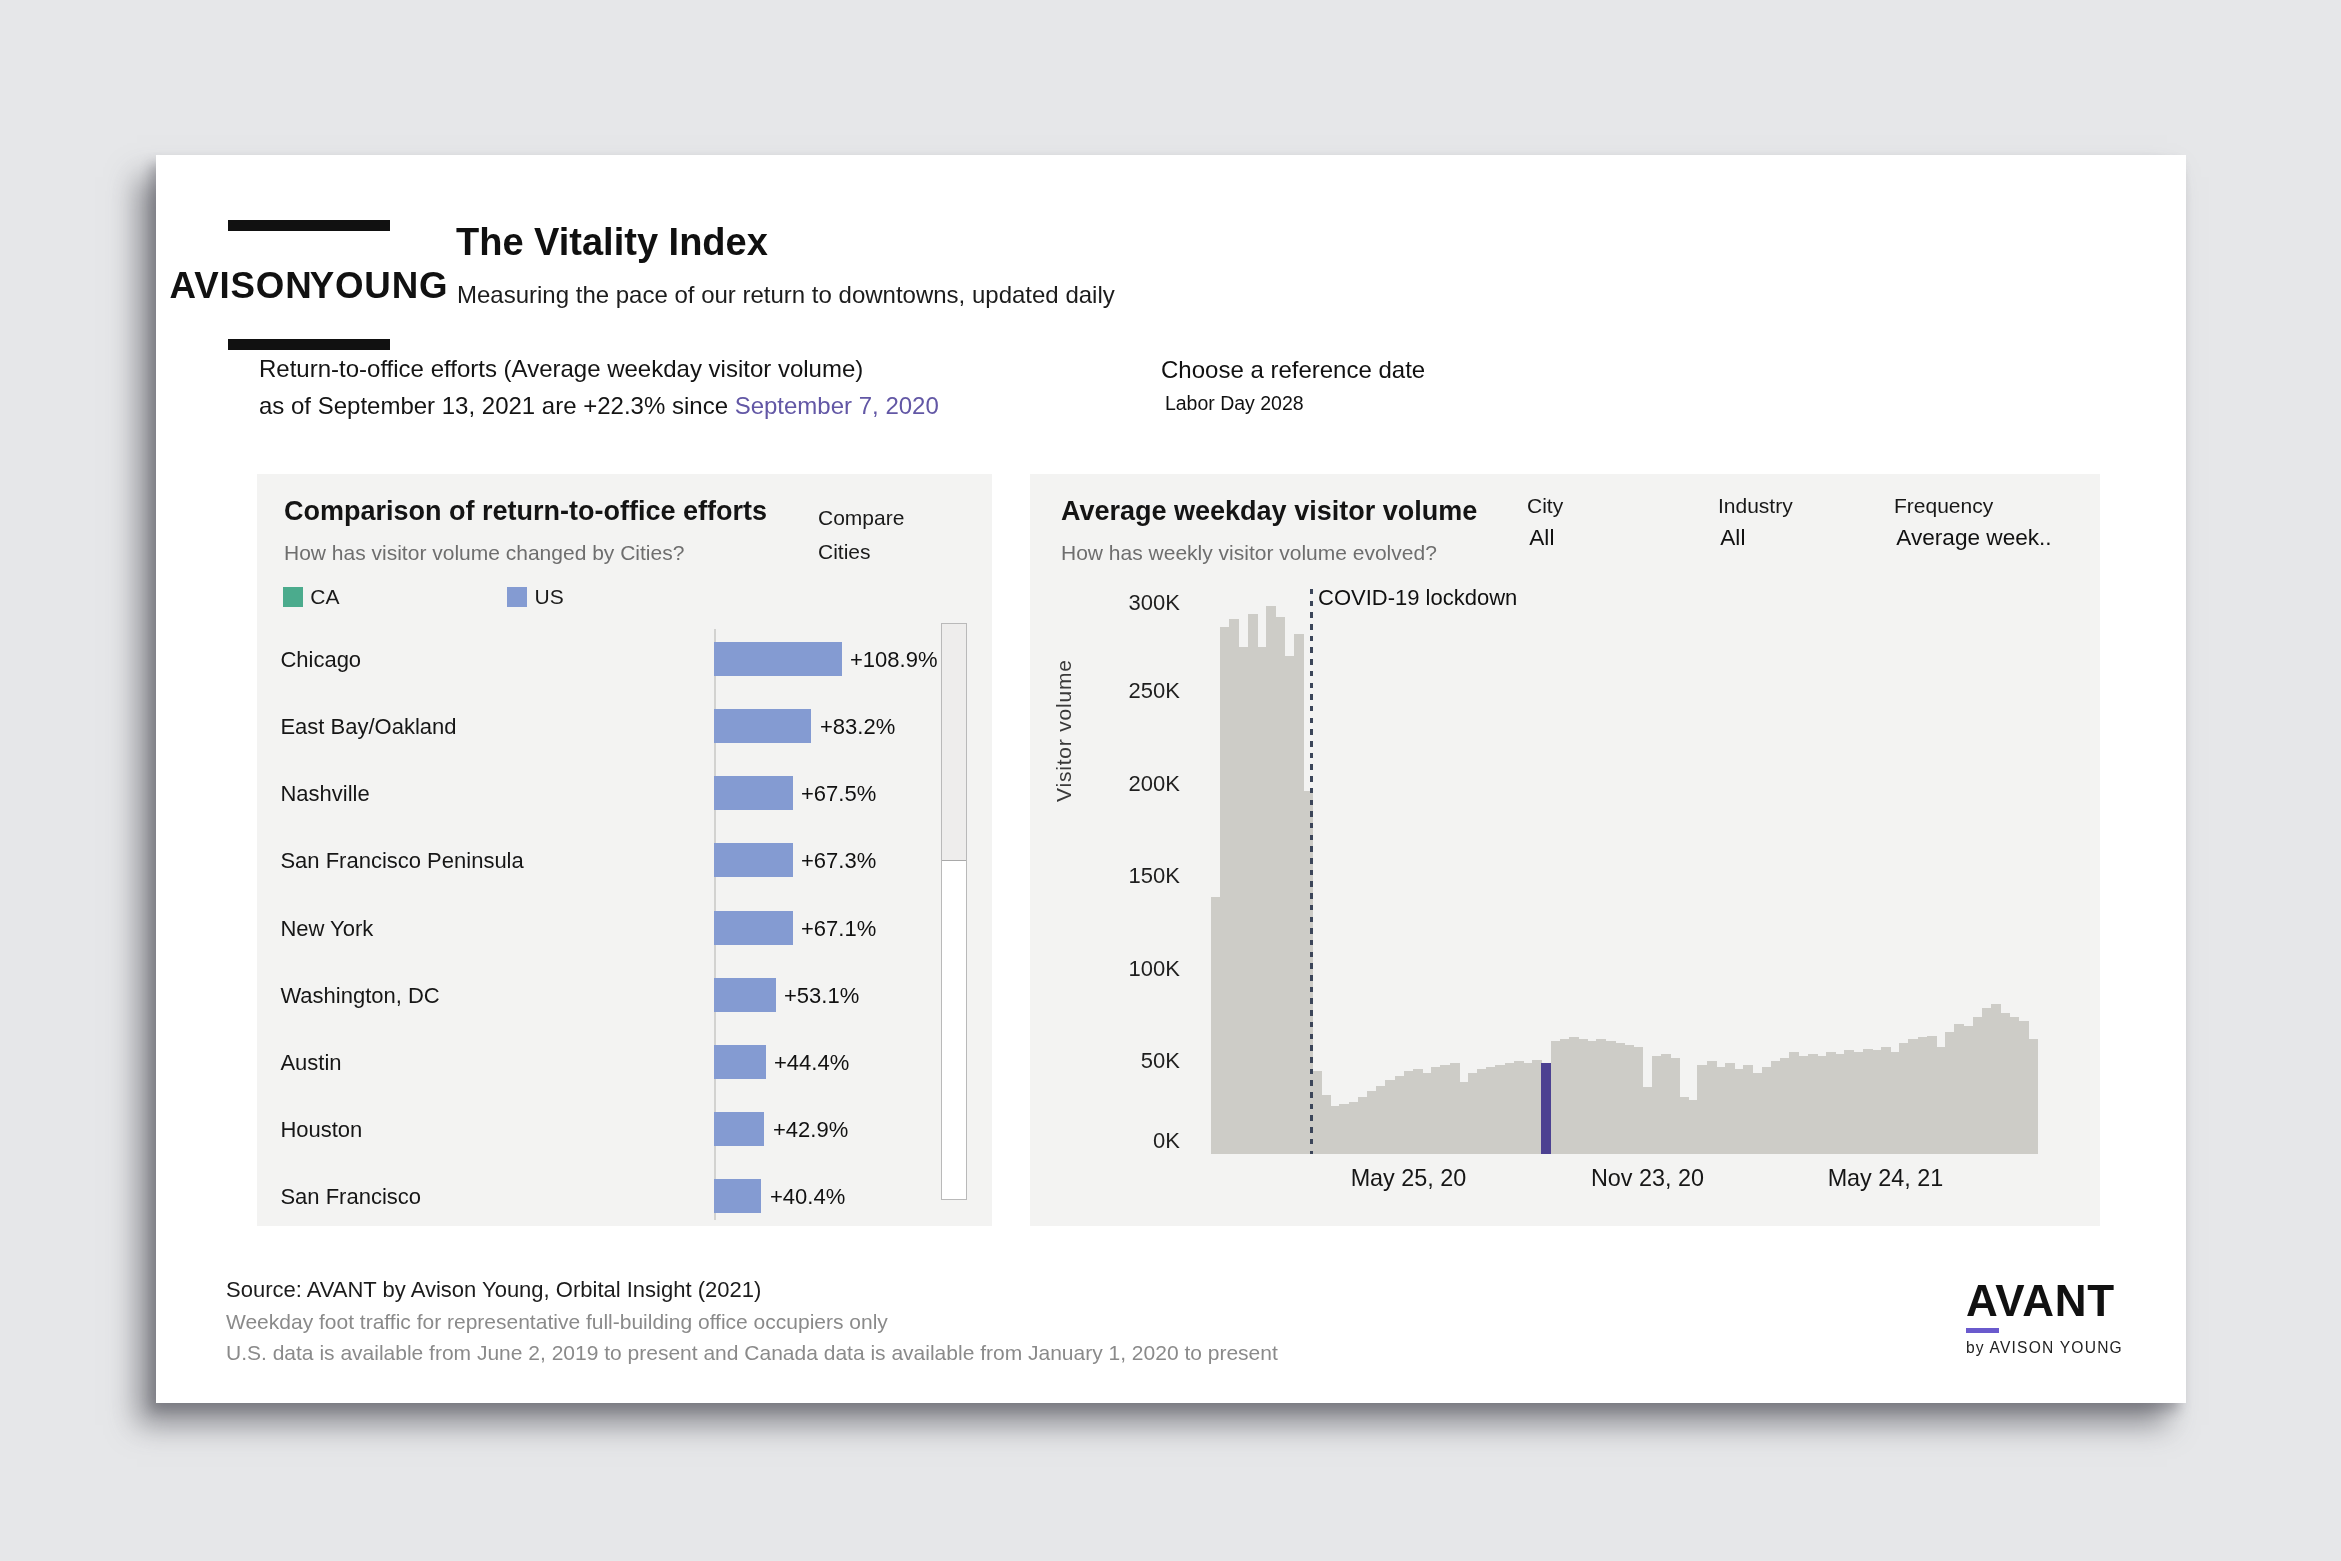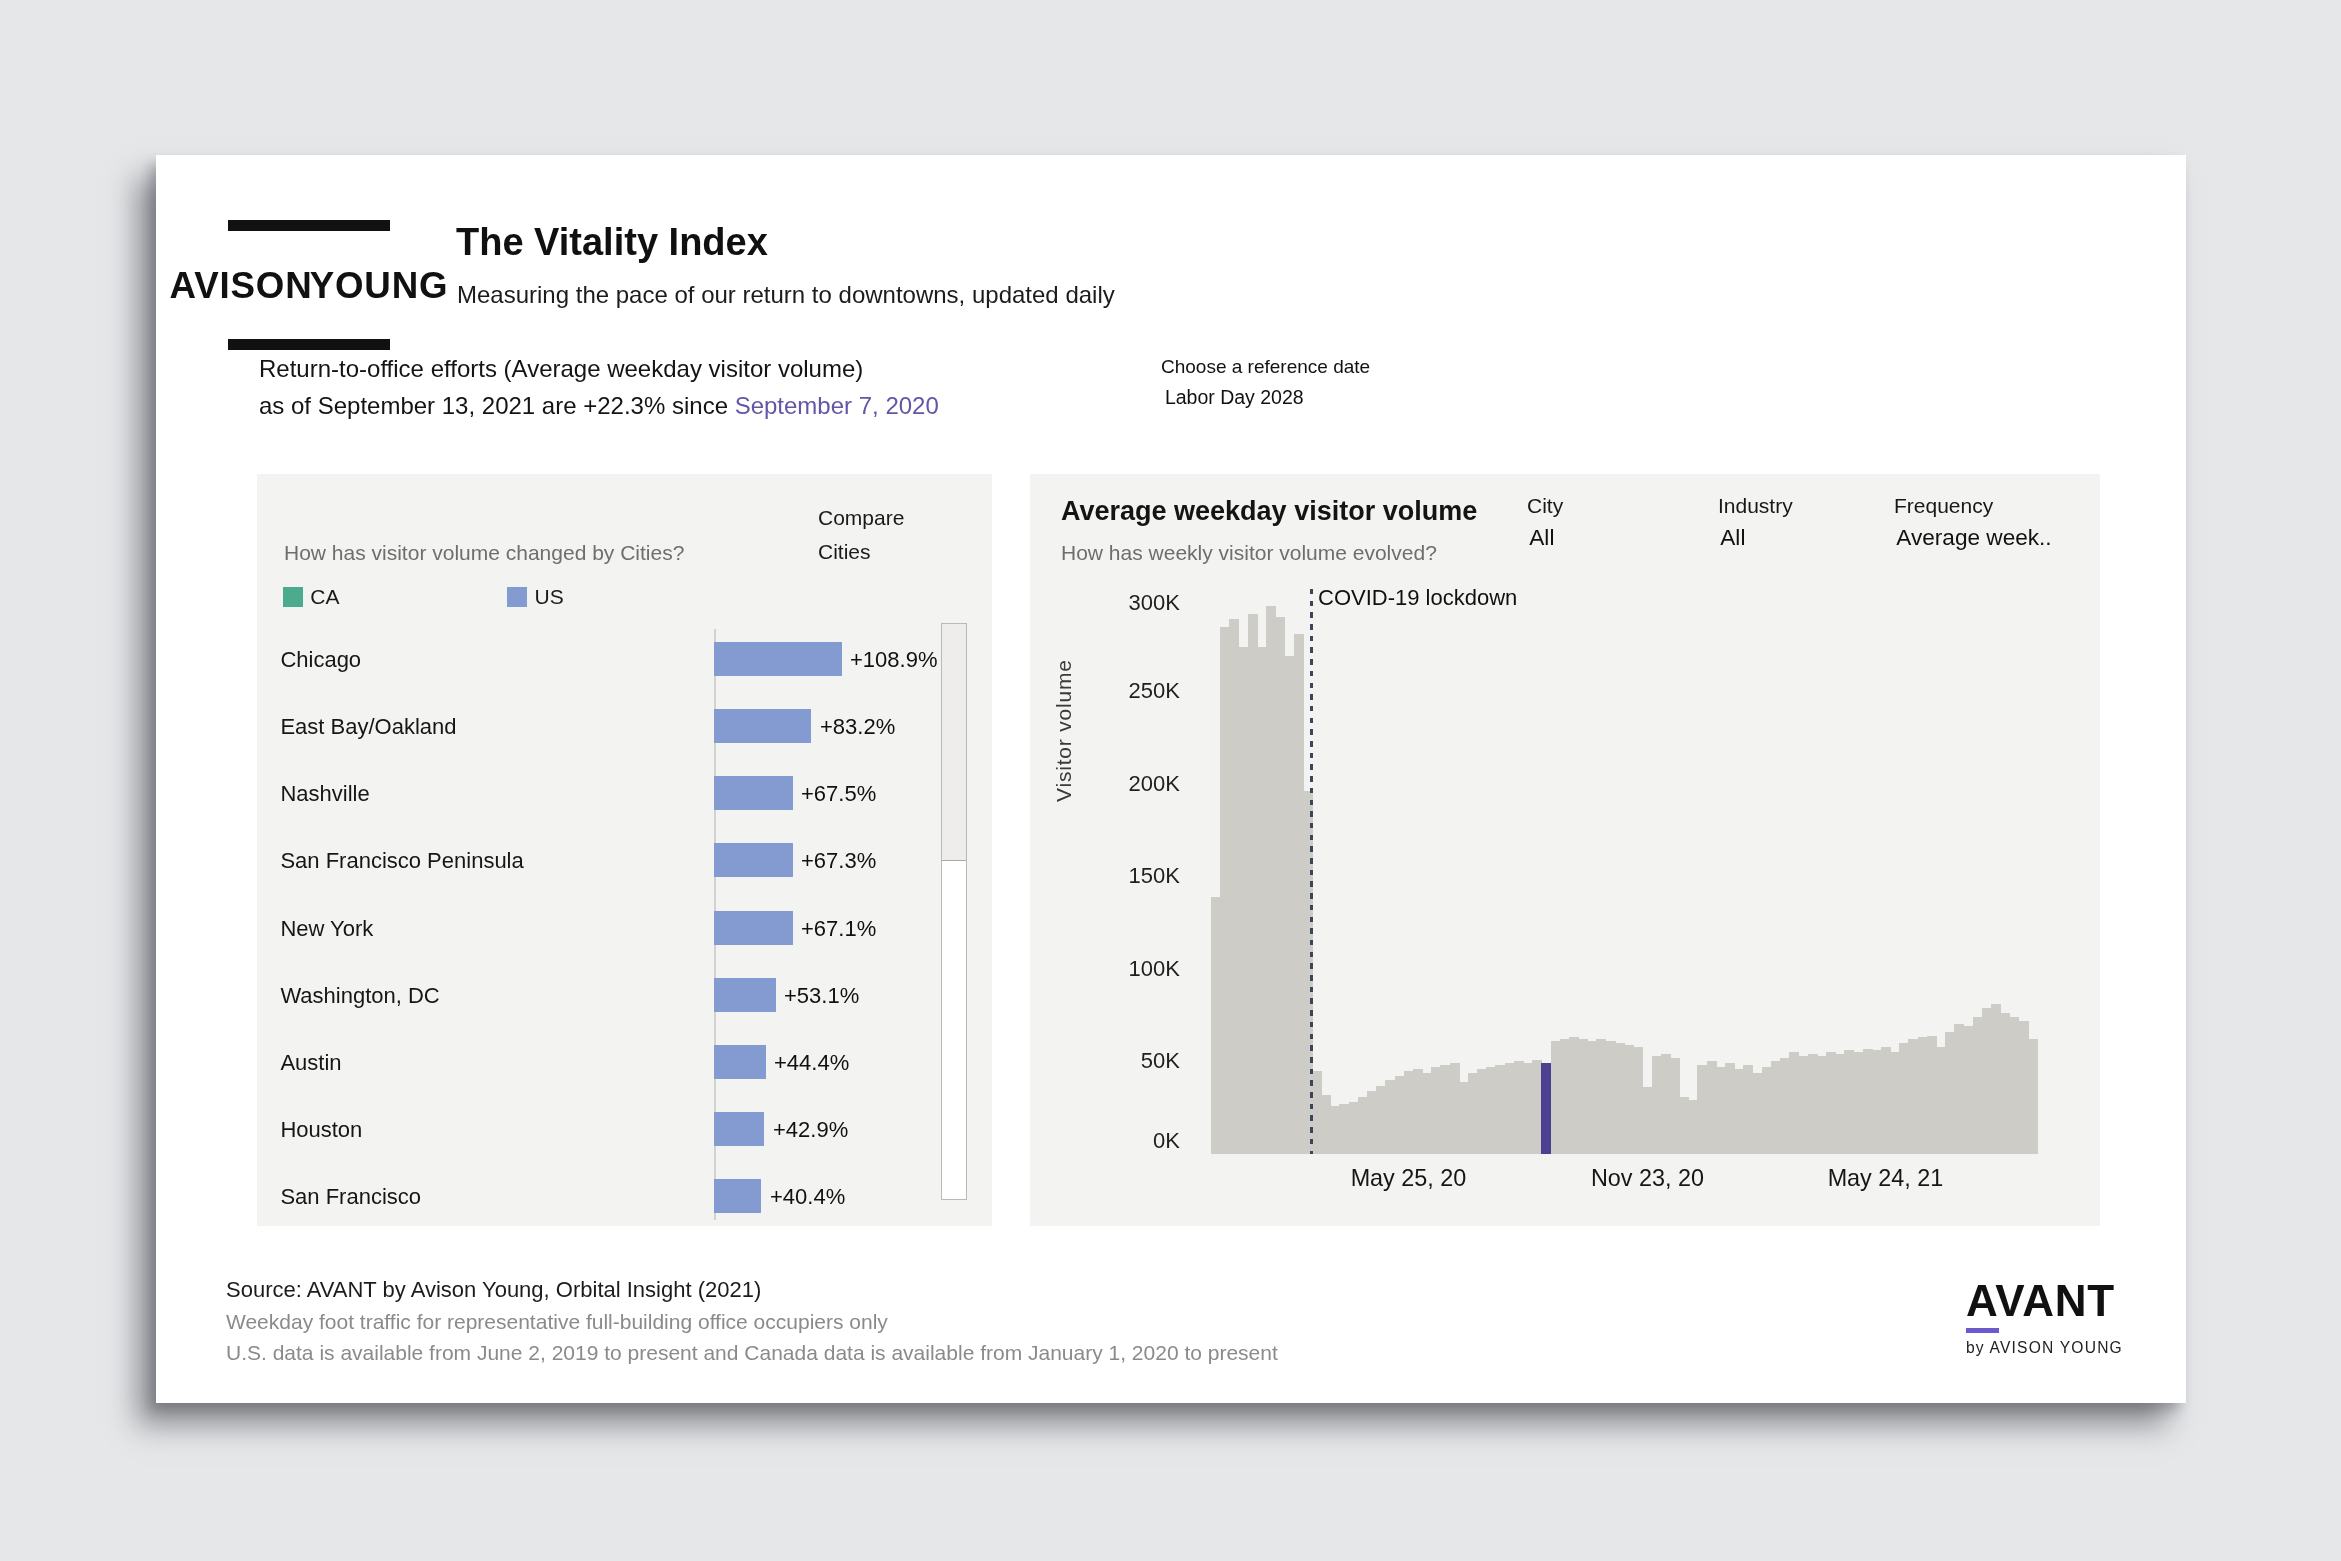--- a/index.html
+++ b/index.html
@@ -23,21 +23,21 @@
   }
   .ay-logo .l{
     font-size:36px;font-weight:700;line-height:41px;letter-spacing:0.8px;color:#111;
     transform:scaleX(1.02);white-space:nowrap;
   }
   .main-title{position:absolute;left:300px;top:66px;font-size:38px;font-weight:700;color:#101010;}
   .main-subtitle{position:absolute;left:301px;top:126px;font-size:24px;color:#1c1c1c;}
   .headline{position:absolute;left:103px;top:195px;font-size:24px;line-height:37px;color:#141414;}
   .headline .ref-date{color:#6257a5;}
   .ref-control{position:absolute;left:1005px;top:201px;}
-  .ref-label{font-size:19px;font-weight:500;color:#111;}
+  .ref-label{font-size:24px;font-weight:500;color:#111;}
   .ref-value{font-size:19.5px;color:#111;margin-top:7.8px;margin-left:3.9px;}
   
   .panel{position:absolute;background:#f3f3f2;}
   .panel-left{left:101px;top:319px;width:735px;height:752px;}
   .panel-right{left:874px;top:319px;width:1070px;height:752px;}
   .panel-title{position:absolute;font-size:27px;font-weight:700;color:#141414;white-space:nowrap;}
   .panel-sub{position:absolute;font-size:21px;color:#6e6e6e;white-space:nowrap;}
   
   .compare-cities{position:absolute;left:561px;top:26.5px;font-size:21px;line-height:34px;color:#1a1a1a;}
   .legend{position:absolute;left:26px;top:111px;display:flex;align-items:center;}
@@ -100,20 +100,21 @@
     <div>Return-to-office efforts (Average weekday visitor volume)</div>
     <div><span>as of September 13, 2021 are +22.3% since </span><span class="ref-date">September 7, 2020</span></div>
   </div>
 
   <div class="ref-control">
     <div class="ref-label">Choose a reference date</div>
     <div class="ref-value">Labor Day 2028</div>
   </div>
 
   <div class="panel panel-left">
+    <div class="panel-title" style="left:27px;top:22px;">Comparison of return-to-office efforts</div>
     <div class="panel-sub" style="left:27px;top:67px;">How has visitor volume changed by Cities?</div>
     <div class="compare-cities">
       <div>Compare</div>
       <div>Cities</div>
     </div>
     <div class="legend">
       <div class="sw" style="background:#4bab8d"></div>
       <div class="lab">CA</div>
       <div class="gap"></div>
       <div class="sw" style="background:#849bd2"></div>

